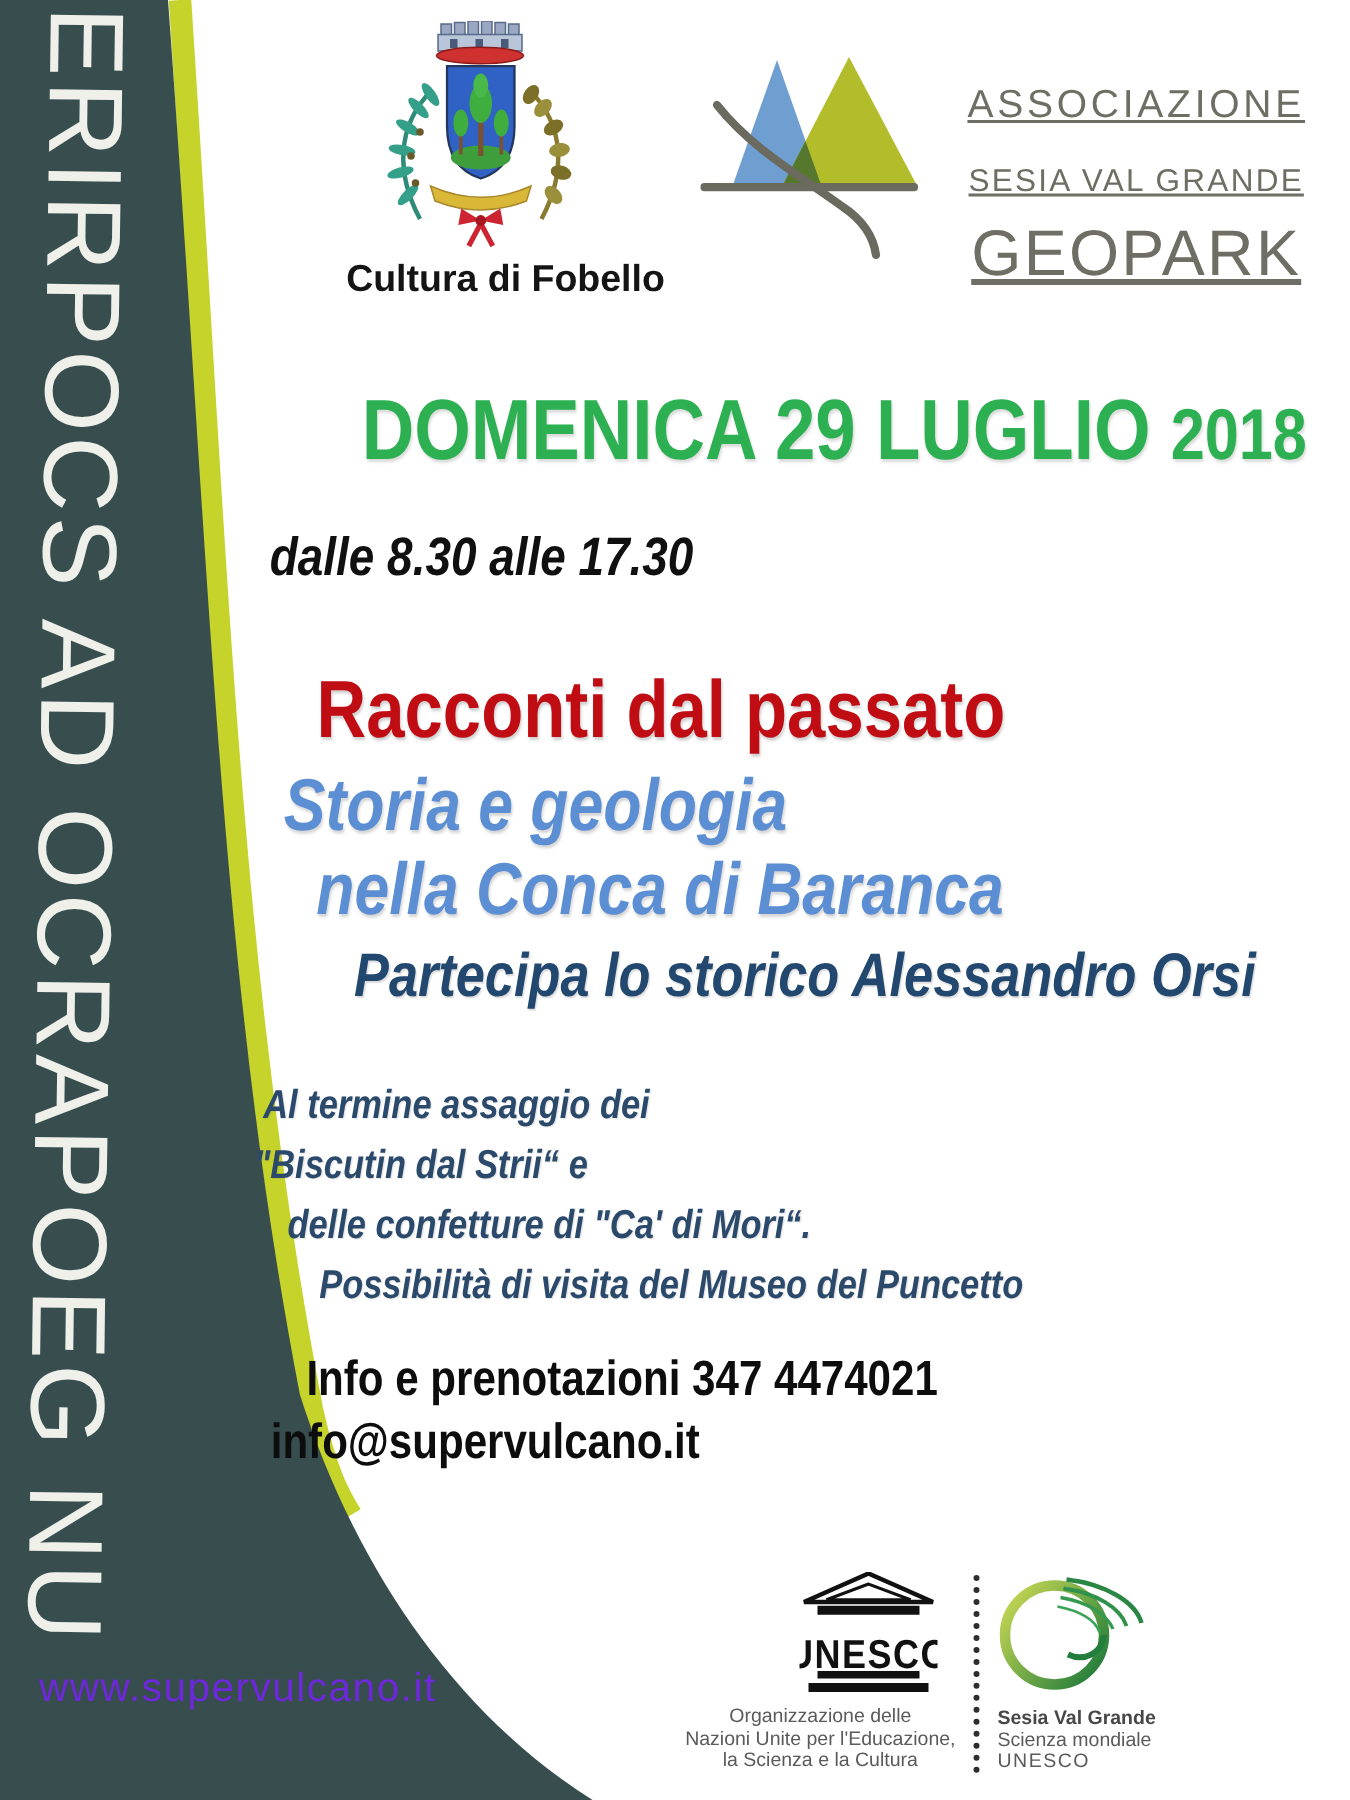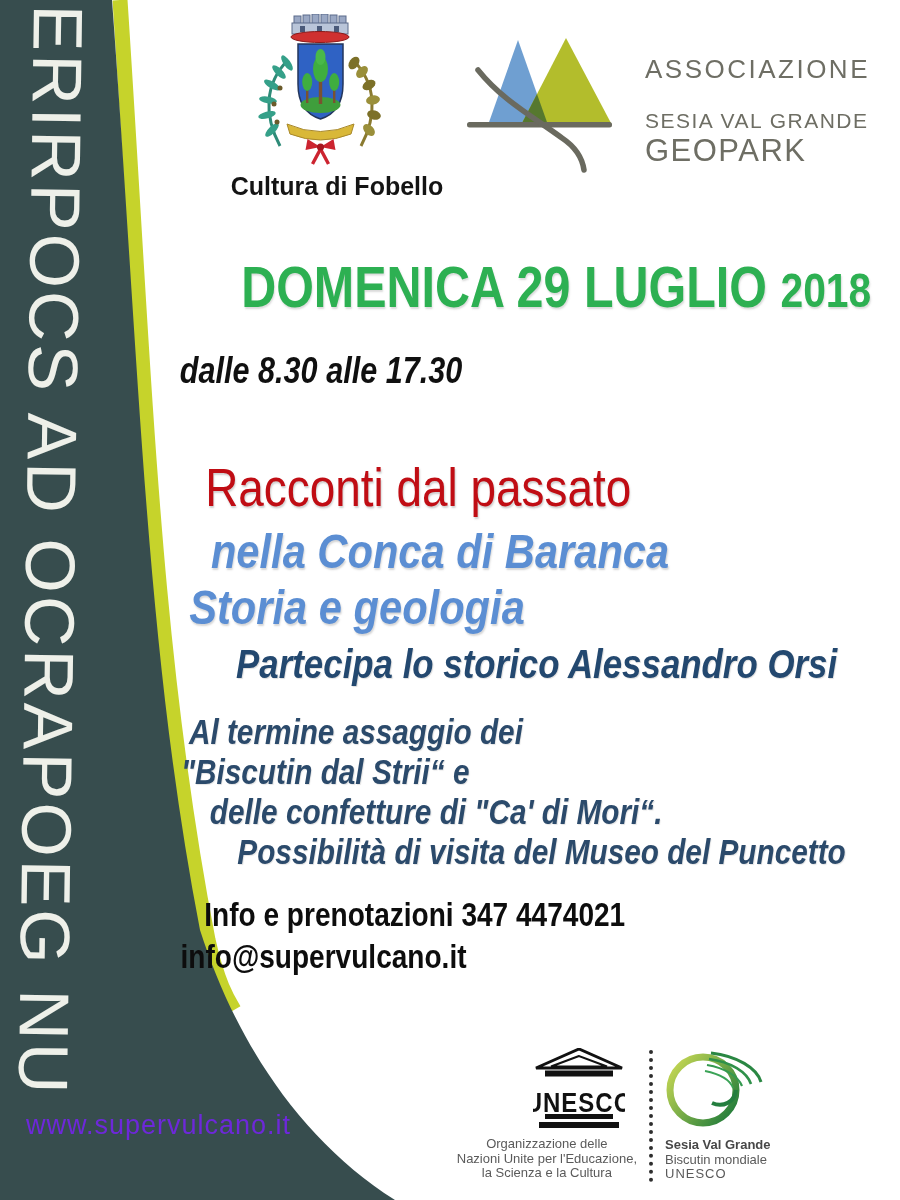--- a/index.html
+++ b/index.html
@@ -20,38 +20,38 @@
     position:absolute; left:26px; top:1110px; z-index:2;
     font-size:27px; color:#6d28d9; letter-spacing:1px;
   }
   
   .crest{ position:absolute; left:256px; top:14px; z-index:3; }
   .crest-caption{
     position:absolute; left:212px; top:172px; width:250px; text-align:center;
     font-size:25px; font-weight:bold; color:#141414; z-index:3;
   }
   .geo-logo{ position:absolute; left:462px; top:28px; z-index:3; }
-  .geo-text{ position:absolute; right:30px; top:54px; text-align:left; z-index:3; color:var(--gray-logo,#6e6e64); }
+  .geo-text{ position:absolute; right:30px; top:54px; text-align:center; z-index:3; color:var(--gray-logo,#6e6e64);text-decoration:underline; }
   .geo-text .l1{ font-size:26px; letter-spacing:2.5px; }
   .geo-text .l2{ font-size:21px; letter-spacing:1.5px; margin-top:24px; }
-  .geo-text .l3{ font-size:31px; letter-spacing:1.5px; margin-top:0; }
+  .geo-text .l3{ font-size:43px; letter-spacing:1.5px; margin-top:12px; }
   
   .main{ position:absolute; left:130px; right:32px; top:258px; text-align:left; z-index:3; }
   .cx{ display:inline-block; transform:scaleX(.85); transform-origin:100% 50%; white-space:nowrap; }
   .date{ font-size:57px; font-weight:bold; color:var(--green,#2db052); line-height:58px;
          text-shadow:1px 2px 2px rgba(110,110,110,.25); }
   .date .year{ font-size:48px; }
   .time{ margin-top:30px; font-size:36px; font-weight:bold; font-style:italic; color:#101010; line-height:42px; }
-  .title{ margin-top:64px; font-size:54px; font-weight:normal; color:var(--red,#c00d14); line-height:63px;
+  .title{ margin-top:50px; font-size:54px; font-weight:bold; color:var(--red,#c00d14); line-height:63px;
           text-shadow:1px 2px 2px rgba(120,120,120,.35); }
   .subtitle{ margin-top:4px; font-size:49px; font-weight:bold; font-style:italic; color:var(--blue,#5b8ed3);
              line-height:56px; text-shadow:1px 2px 2px rgba(120,120,120,.3); }
   .guest{ margin-top:4px; font-size:41px; font-weight:bold; font-style:italic; color:var(--navy,#23486f);
           line-height:50px; text-shadow:1px 1px 1px rgba(120,120,120,.25); }
-  .details{ margin-top:23px; font-size:35px; font-weight:bold; font-style:italic; color:var(--slate,#2b4a6b);
+  .details{ margin-top:41px; font-size:27px; font-weight:bold; font-style:italic; color:var(--slate,#2b4a6b);
             line-height:40px; text-shadow:1px 1px 1px rgba(120,120,120,.2); }
   .contact{ margin-top:22px; font-size:33px; font-weight:bold; color:#0d0d0d; line-height:42px; }
   
   .footer{ position:absolute; left:428px; top:1048px; z-index:3; display:flex; align-items:stretch; }
   .f-left{ width:209px; display:flex; flex-direction:column; align-items:flex-end; }
   .f-left .temple{ margin-right:12px; }
   .f-caption{ margin-top:9px; text-align:center; font-size:13px; line-height:14.5px; color:#5a5a5a; }
   .f-sep{ border-left:4px dotted #2e2e2e; margin:2px 10px 0 12px; }
   .f-right{ margin-left:2px; padding-top:0; }
   .f-right .globe{ display:block; }
@@ -154,22 +154,22 @@
     <div class="date">
       <span class="cx"><span>DOMENICA 29 LUGLIO </span><span class="year">2018</span></span>
     </div>
     <div class="time">
       <span class="cx">dalle 8.30 alle 17.30</span>
     </div>
     <div class="title">
       <div><span class="cx">Racconti dal passato</span></div>
     </div>
     <div class="subtitle">
+      <div><span class="cx">Storia e geologia</span></div>
       <div><span class="cx">nella Conca di Baranca</span></div>
-      <div><span class="cx">Storia e geologia</span></div>
     </div>
     <div class="guest">
       <span class="cx">Partecipa lo storico Alessandro Orsi</span>
     </div>
     <div class="details">
       <div><span class="cx">Al termine assaggio dei</span></div>
       <div><span class="cx">"Biscutin dal Strii“ e</span></div>
       <div><span class="cx">delle confetture di "Ca' di Mori“.</span></div>
       <div><span class="cx">Possibilità di visita del Museo del Puncetto</span></div>
     </div>
@@ -208,19 +208,19 @@
         </defs>
         <circle cx="38" cy="42" r="33" fill="none" stroke="url(#gg)" stroke-width="7"></circle>
         <path d="M46 5  C 72 8, 92 20, 96 34" fill="none" stroke="#2a8743" stroke-width="3"></path>
         <path d="M44 11 C 66 14, 82 24, 86 36" fill="none" stroke="#2f914a" stroke-width="2.6"></path>
         <path d="M42 17 C 60 20, 73 28, 77 38" fill="none" stroke="#359a50" stroke-width="2.2"></path>
         <path d="M40 23 C 55 26, 65 32, 68 40" fill="none" stroke="#3ba357" stroke-width="1.8"></path>
         <path d="M71 42 C 70 54, 58 60, 47 55" fill="none" stroke="#237e3e" stroke-width="4"></path>
       </svg>
       <div class="t">
         <div class="b">Sesia Val Grande</div>
-        <div>Biscutin mondiale</div>
+        <div>Scienza mondiale</div>
         <div class="u">UNESCO</div>
       </div>
     </div>
   </div>
 
 </div>
 
 </body></html>

